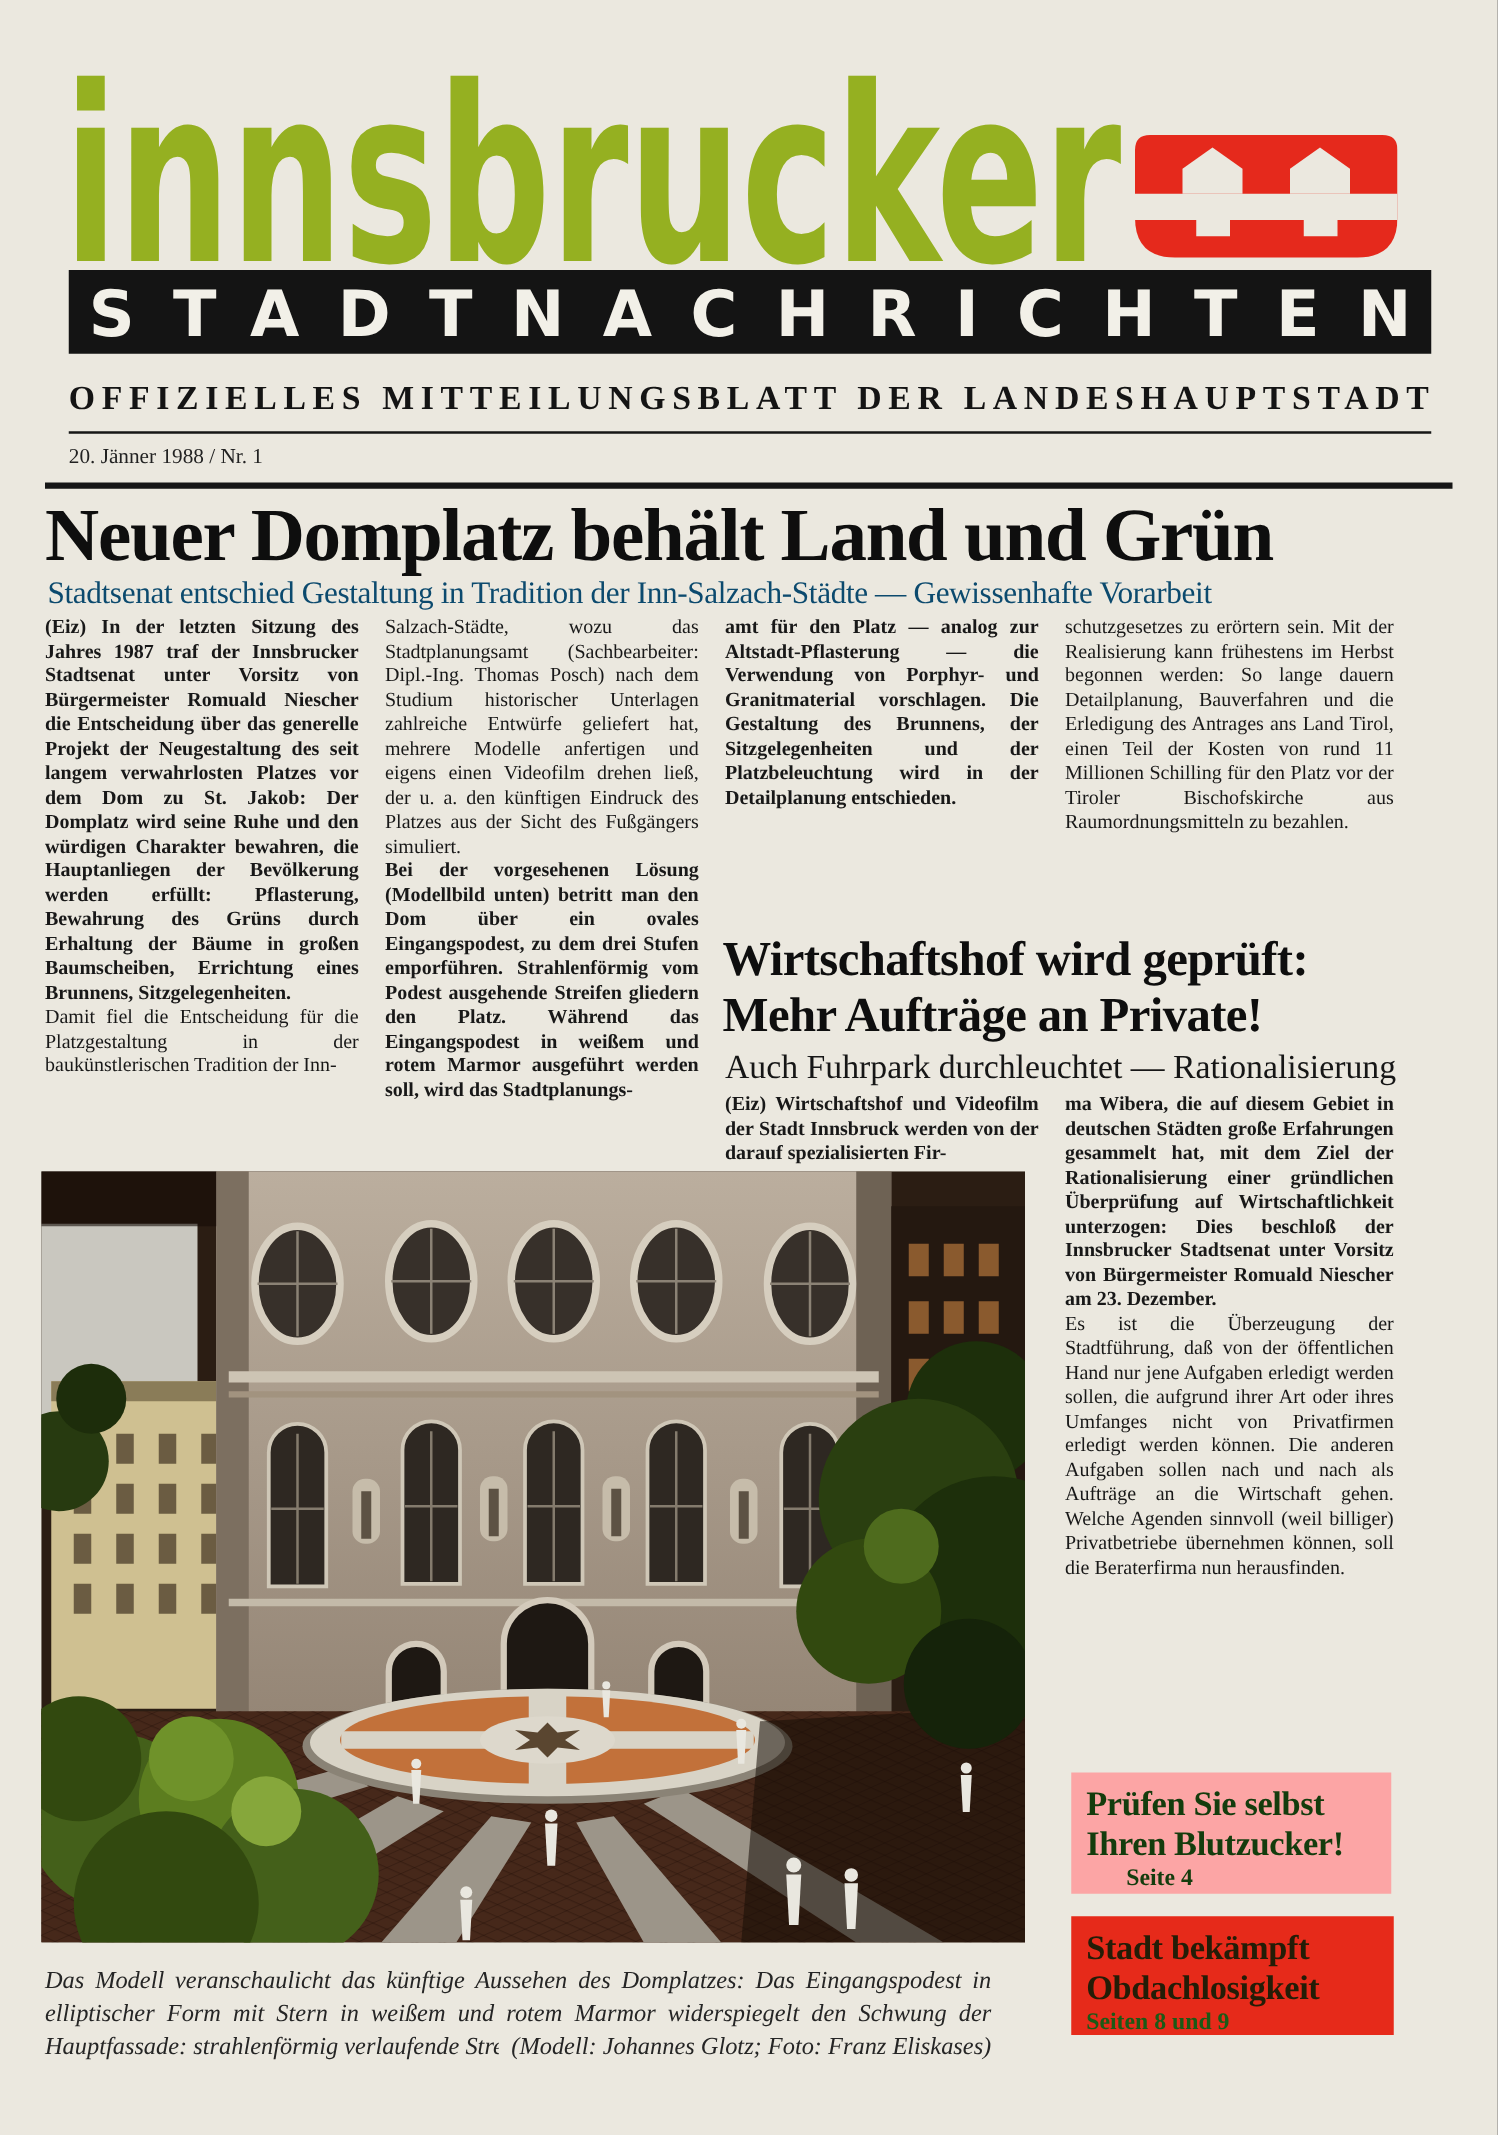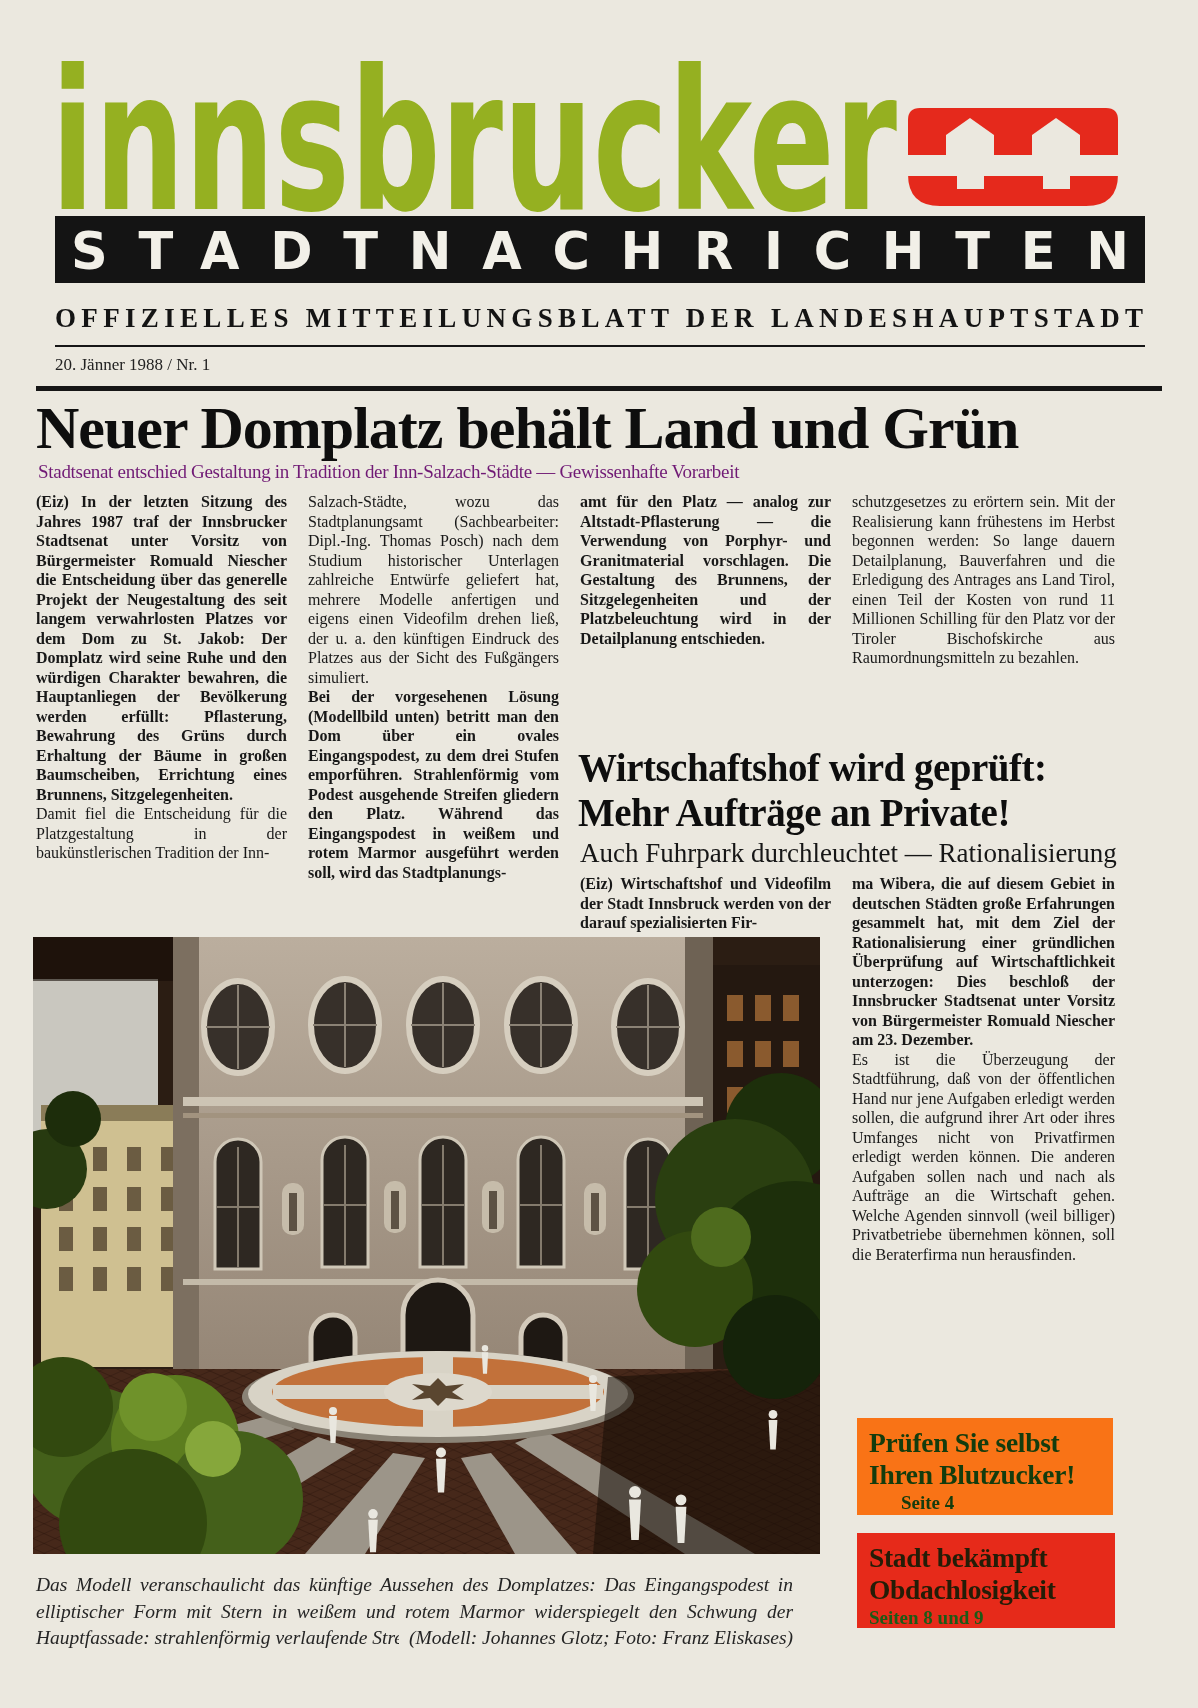--- a/index.html
+++ b/index.html
@@ -3,32 +3,32 @@
 <meta charset="utf-8">
 <style>
   html,body{margin:0;padding:0;background:#8a8a85;}
   .page{position:relative;width:1198px;height:1708px;margin:0 auto;background:#ebe8df;
         font-family:"Liberation Serif",serif;color:#1b1b1b;overflow:hidden;}
   .abs{position:absolute;}
   .rule{background:#161616;}
   .pubrow{display:flex;justify-content:space-between;font-size:17px;color:#222;}
   h1.mainhead{margin:0;font-family:"Liberation Serif",serif;font-weight:bold;
               font-size:60px;line-height:1.02;letter-spacing:-1px;color:#0e0e0e;white-space:nowrap;}
-  .subhead{font-size:19px;letter-spacing:-0.3px;color:#701a75;white-space:nowrap;}
+  .subhead{font-size:25px;letter-spacing:-0.3px;color:#0c4a6e;white-space:nowrap;}
   .bodycol{width:251px;font-size:16px;line-height:19.5px;text-align:justify;color:#181818;}
   .bodycol p{margin:0;}
   .b{font-weight:bold;}
   .wirthead{margin:0;font-weight:bold;font-size:39px;line-height:45px;letter-spacing:-0.5px;color:#0e0e0e;white-space:nowrap;}
   .wirtsub{font-size:27px;color:#161616;white-space:nowrap;}
   .caption{width:757px;font-style:italic;font-size:19.5px;line-height:26.5px;text-align:justify;color:#252525;position:relative;}
   .caption .credit{position:absolute;right:0;bottom:0;background:#ebe8df;padding-left:10px;}
   .teaser{padding:9px 12px;box-sizing:border-box;}
   .teaser h3{margin:0;font-weight:bold;font-size:27.5px;line-height:32px;letter-spacing:-0.3px;}
   .teaser .pg{font-weight:bold;font-size:19px;line-height:24px;}
-  .green-box{background:#f97316;color:#143c0d;}
+  .green-box{background:#fca5a5;color:#143c0d;}
   .green-box .pg{color:#143c0d;margin-left:32px;}
   .red-box{background:#e62a1a;color:#241d07;}
   .red-box .pg{color:#1c5a16;}
   .banner{background:#141414;}
 </style>
 </head>
 <body>
 
 <div class="page">
 

